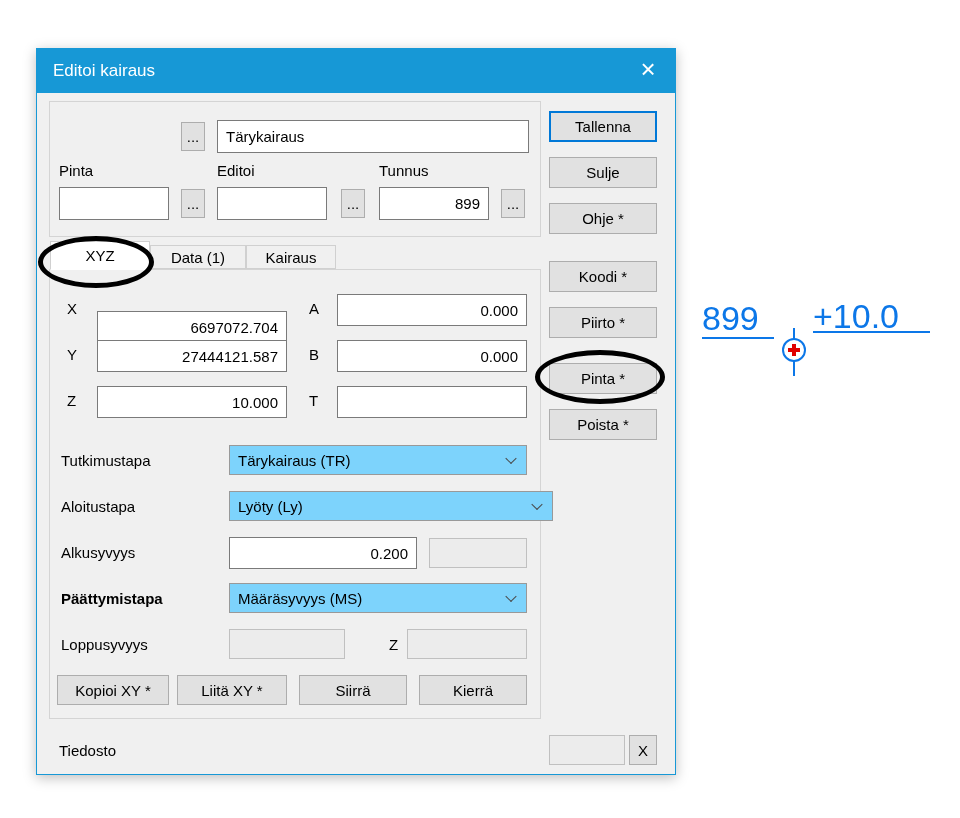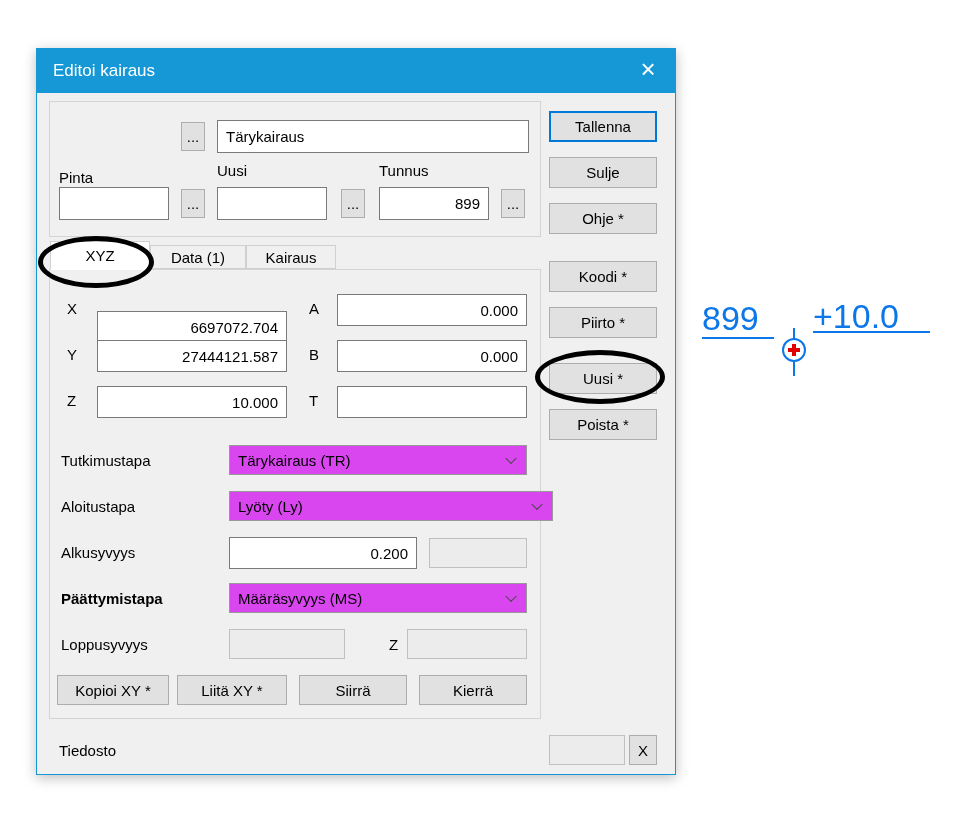--- a/index.html
+++ b/index.html
@@ -26,21 +26,21 @@
 
   .btn { position:absolute; background:#e1e1e1; border:1px solid #adadad; font-size:15px;
          font-family:inherit; display:flex; align-items:center; justify-content:center;
          cursor:pointer; color:#000; }
   .btn.primary { border:2px solid #0078d7; }
 
   .tab { position:absolute; border:1px solid #d0d0d0; background:#f0f0f0; font-size:15px;
          display:flex; align-items:center; justify-content:center; cursor:pointer; }
   .tab.selected { background:#ffffff; border-bottom:1px solid #ffffff; z-index:3; height:29px; }
 
-  .combo { position:absolute; background:#d946ef; border:1px solid #999; font-size:15px;
+  .combo { position:absolute; background:#7dd3fc; border:1px solid #999; font-size:15px;
            display:flex; align-items:center; padding:0 26px 0 8px; cursor:pointer; }
   .combo .chev { position:absolute; right:11px; top:50%; width:8px; height:8px;
                  border-right:1.6px solid #4a4a4a; border-bottom:1.6px solid #4a4a4a;
                  transform:translateY(-70%) rotate(45deg); }
 
   .annotation { position:absolute; border:5px solid #000; border-radius:50%;
                 background:transparent; pointer-events:none; z-index:10; }
 
   .cad-overlay { position:absolute; left:688px; top:288px; width:262px; height:110px; }
 </style>
@@ -52,22 +52,22 @@
   <div class="titlebar">
     <span class="title">Editoi kairaus</span>
     <span class="close">×</span>
   </div>
 
   <div class="groupbox" style="left:12px;top:52px;width:492px;height:136px;"></div>
 
   <button class="btn" style="left:144px;top:73px;width:24px;height:29px;">...</button>
   <input class="field" style="left: 180px; top: 71px; width: 312px; height: 33px;" value="Tärykairaus">
 
-  <span class="label" style="left:22px;top:120px;">Pinta</span>
-  <span class="label" style="left:180px;top:113px;">Uusi</span>
+  <span class="label" style="left:22px;top:113px;">Pinta</span>
+  <span class="label" style="left:180px;top:113px;">Editoi</span>
   <span class="label" style="left:342px;top:113px;">Tunnus</span>
 
   <input class="field" style="left: 22px; top: 138px; width: 110px; height: 33px;" value="">
   <button class="btn" style="left:144px;top:140px;width:24px;height:29px;">...</button>
   <input class="field" style="left: 180px; top: 138px; width: 110px; height: 33px;" value="">
   <button class="btn" style="left:304px;top:140px;width:24px;height:29px;">...</button>
   <input class="field right" style="left: 342px; top: 138px; width: 110px; height: 33px;" value="899">
   <button class="btn" style="left:464px;top:140px;width:24px;height:29px;">...</button>
 
   <div class="tab selected" style="left:13px;top:192px;width:100px;">XYZ</div>
@@ -125,21 +125,21 @@
 
   <span class="label" style="left:22px;top:693px;">Tiedosto</span>
   <div class="fieldbox" style="left:512px;top:686px;width:76px;height:30px;"></div>
   <button class="btn" style="left:592px;top:686px;width:28px;height:30px;">X</button>
 
   <button class="btn primary" style="left:512px;top:62px;width:108px;height:31px;">Tallenna</button>
   <button class="btn" style="left:512px;top:108px;width:108px;height:31px;">Sulje</button>
   <button class="btn" style="left:512px;top:154px;width:108px;height:31px;">Ohje *</button>
   <button class="btn" style="left:512px;top:212px;width:108px;height:31px;">Koodi *</button>
   <button class="btn" style="left:512px;top:258px;width:108px;height:31px;">Piirto *</button>
-  <button class="btn" style="left:512px;top:314px;width:108px;height:31px;">Uusi *</button>
+  <button class="btn" style="left:512px;top:314px;width:108px;height:31px;">Pinta *</button>
   <button class="btn" style="left:512px;top:360px;width:108px;height:31px;">Poista *</button>
 </div>
 
 <div class="annotation" style="left:38px;top:236px;width:116px;height:52px;"></div>
 <div class="annotation" style="left:535px;top:350px;width:130px;height:54px;"></div>
 
 <svg class="cad-overlay" viewBox="0 0 262 110">
   <text x="14" y="42" font-size="34" fill="#0c77e8" font-family="Liberation Sans, sans-serif">899</text>
   <line x1="14" y1="50" x2="86" y2="50" stroke="#0c77e8" stroke-width="2"></line>
   <text x="125" y="40" font-size="34" fill="#0c77e8" font-family="Liberation Sans, sans-serif">+10.0</text>

